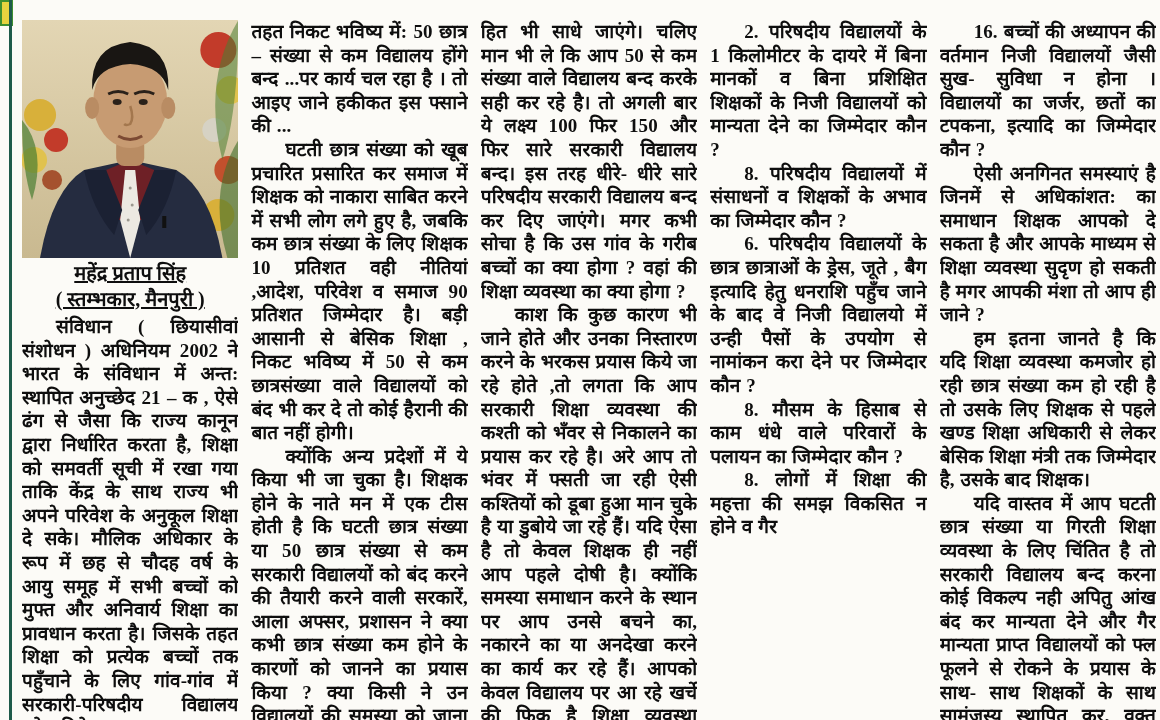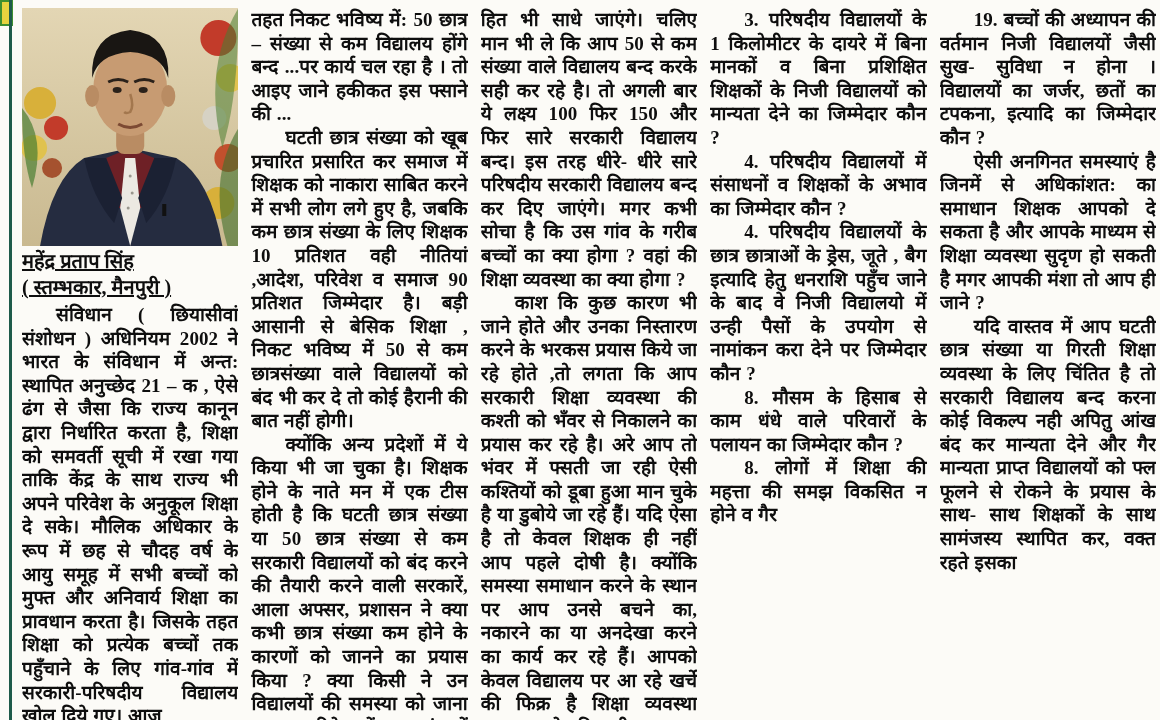--- a/index.html
+++ b/index.html
@@ -11,34 +11,34 @@
     position:relative;
   }
   .page{position:absolute;inset:0;overflow:hidden;}
   .left-rule{position:absolute;left:9px;top:0;bottom:0;width:3px;background:#1e5b4a;}
   .corner-marker{position:absolute;left:0;top:0;width:13px;height:26px;
     background:#e7d33f;border:2px solid #3f8f2f;box-sizing:border-box;}
   .columns{
     position:absolute;left:22px;top:0;right:4px;bottom:0;
     display:flex;gap:13px;overflow:hidden;
   }
-  .col{flex:1 1 0;min-width:0;padding-top:8px;overflow:hidden;}
+  .col{flex:1 1 0;min-width:0;padding-top:20px;overflow:hidden;}
   .para{
     margin:0;
     font-size:19px;line-height:23.6px;font-weight:700;
     text-align:justify;text-justify:inter-word;
     letter-spacing:0.1px;
     word-spacing:1px;
   }
   .para.indent{text-indent:34px;}
   
   .photo-fig{margin:0 0 2px 0;padding:0;}
   .photo-frame{width:100%;height:238px;display:block;background:#d9cba8;}
   .caption{
-    font-weight:700;font-size:20px;line-height:26px;
+    text-align:center;font-weight:700;font-size:20px;line-height:26px;
     text-decoration:underline;margin:1px 0 3px 0;
   }
   .caption div{white-space:nowrap;}
 </style>
 </head>
 <body style="background: rgb(252, 251, 247); color: rgb(14, 14, 14);">
 
 <div class="page">
   <div class="corner-marker" style="background: rgb(231, 211, 63); border-color: rgb(63, 143, 47);"></div>
   <div class="left-rule" style="background: rgb(30, 91, 74);"></div>
@@ -128,30 +128,31 @@
 
     <div class="col">
       <div>
           <p class="para">हित भी साधे जाएंगे। चलिए मान भी ले कि आप 50 से कम संख्या वाले विद्यालय बन्द करके सही कर रहे है। तो अगली बार ये लक्ष्य 100 फिर 150 और फिर सारे सरकारी विद्यालय बन्द। इस तरह धीरे- धीरे सारे परिषदीय सरकारी विद्यालय बन्द कर दिए जाएंगे। मगर कभी सोचा है कि उस गांव के गरीब बच्चों का क्या होगा ? वहां की शिक्षा व्यवस्था का क्या होगा ?</p>
           <p class="para indent">काश कि कुछ कारण भी जाने होते और उनका निस्तारण करने के भरकस प्रयास किये जा रहे होते ,तो लगता कि आप सरकारी शिक्षा व्यवस्था की कश्ती को भँवर से निकालने का प्रयास कर रहे है। अरे आप तो भंवर में फ्सती जा रही ऐसी कश्तियों को डूबा हुआ मान चुके है या डुबोये जा रहे हैं। यदि ऐसा है तो केवल शिक्षक ही नहीं आप पहले दोषी है। क्योंकि समस्या समाधान करने के स्थान पर आप उनसे बचने का, नकारने का या अनदेखा करने का कार्य कर रहे हैं। आपको केवल विद्यालय पर आ रहे खर्चे की फिक्र है शिक्षा व्यवस्था सुद्रण करने की नही । आइए इस संबंध में कुछ धरातलीय समस्याओं से</p>
         </div>
     </div>
 
     <div class="col">
       <div>
-          <p class="para indent">3. परिषदीय विद्यालयों के 1 किलोमीटर के दायरे में बिना मानकों व बिना प्रशिक्षित शिक्षकों के निजी विद्यालयों को मान्यता देने का जिम्मेदार कौन ?</p>
-          <p class="para indent">4. परिषदीय विद्यालयों में संसाधनों व शिक्षकों के अभाव का जिम्मेदार कौन ?</p>
-          <p class="para indent">4. परिषदीय विद्यालयों के छात्र छात्राओं के ड्रेस, जूते , बैग इत्यादि हेतु धनराशि पहुँच जाने के बाद वे निजी विद्यालयो में उन्ही पैसों के उपयोग से नामांकन करा देने पर जिम्मेदार कौन ?</p>
+          <p class="para indent">2. परिषदीय विद्यालयों के 1 किलोमीटर के दायरे में बिना मानकों व बिना प्रशिक्षित शिक्षकों के निजी विद्यालयों को मान्यता देने का जिम्मेदार कौन ?</p>
+          <p class="para indent">8. परिषदीय विद्यालयों में संसाधनों व शिक्षकों के अभाव का जिम्मेदार कौन ?</p>
+          <p class="para indent">6. परिषदीय विद्यालयों के छात्र छात्राओं के ड्रेस, जूते , बैग इत्यादि हेतु धनराशि पहुँच जाने के बाद वे निजी विद्यालयो में उन्ही पैसों के उपयोग से नामांकन करा देने पर जिम्मेदार कौन ?</p>
           <p class="para indent">8. मौसम के हिसाब से काम धंधे वाले परिवारों के पलायन का जिम्मेदार कौन ?</p>
           <p class="para indent">8. लोगों में शिक्षा की महत्ता की समझ विकसित न होने व गैर</p>
         </div>
     </div>
 
     <div class="col">
       <div>
-          <p class="para indent">19. बच्चों की अध्यापन की वर्तमान निजी विद्यालयों जैसी सुख- सुविधा न होना । विद्यालयों का जर्जर, छतों का टपकना, इत्यादि का जिम्मेदार कौन ?</p>
+          <p class="para indent">16. बच्चों की अध्यापन की वर्तमान निजी विद्यालयों जैसी सुख- सुविधा न होना । विद्यालयों का जर्जर, छतों का टपकना, इत्यादि का जिम्मेदार कौन ?</p>
           <p class="para indent">ऐसी अनगिनत समस्याएं है जिनमें से अधिकांशत: का समाधान शिक्षक आपको दे सकता है और आपके माध्यम से शिक्षा व्यवस्था सुदृण हो सकती है मगर आपकी मंशा तो आप ही जाने ?</p>
+          <p class="para indent">हम इतना जानते है कि यदि शिक्षा व्यवस्था कमजोर हो रही छात्र संख्या कम हो रही है तो उसके लिए शिक्षक से पहले खण्ड शिक्षा अधिकारी से लेकर बेसिक शिक्षा मंत्री तक जिम्मेदार है, उसके बाद शिक्षक।</p>
           <p class="para indent">यदि वास्तव में आप घटती छात्र संख्या या गिरती शिक्षा व्यवस्था के लिए चिंतित है तो सरकारी विद्यालय बन्द करना कोई विकल्प नही अपितु आंख बंद कर मान्यता देने और गैर मान्यता प्राप्त विद्यालयों को फ्ल फूलने से रोकने के प्रयास के साथ- साथ शिक्षकों के साथ सामंजस्य स्थापित कर, वक्त रहते इसका</p>
         </div>
     </div>
 
   </div>
 </div>
 
 </body></html>

